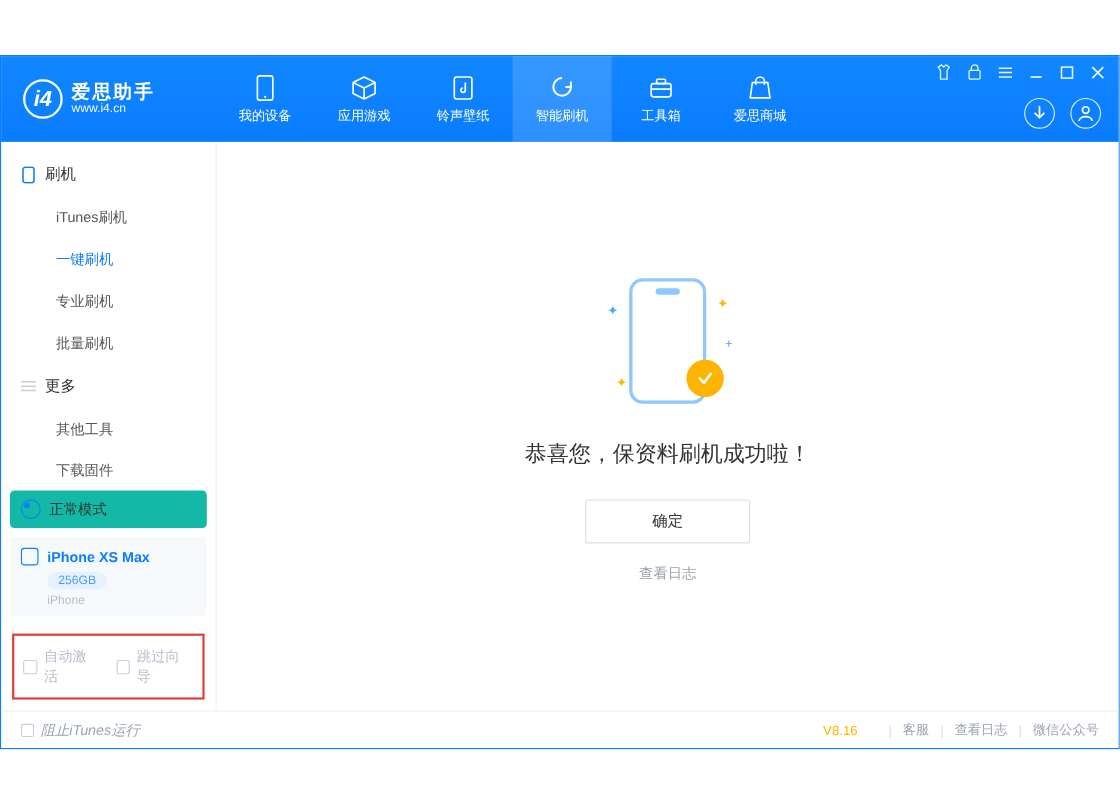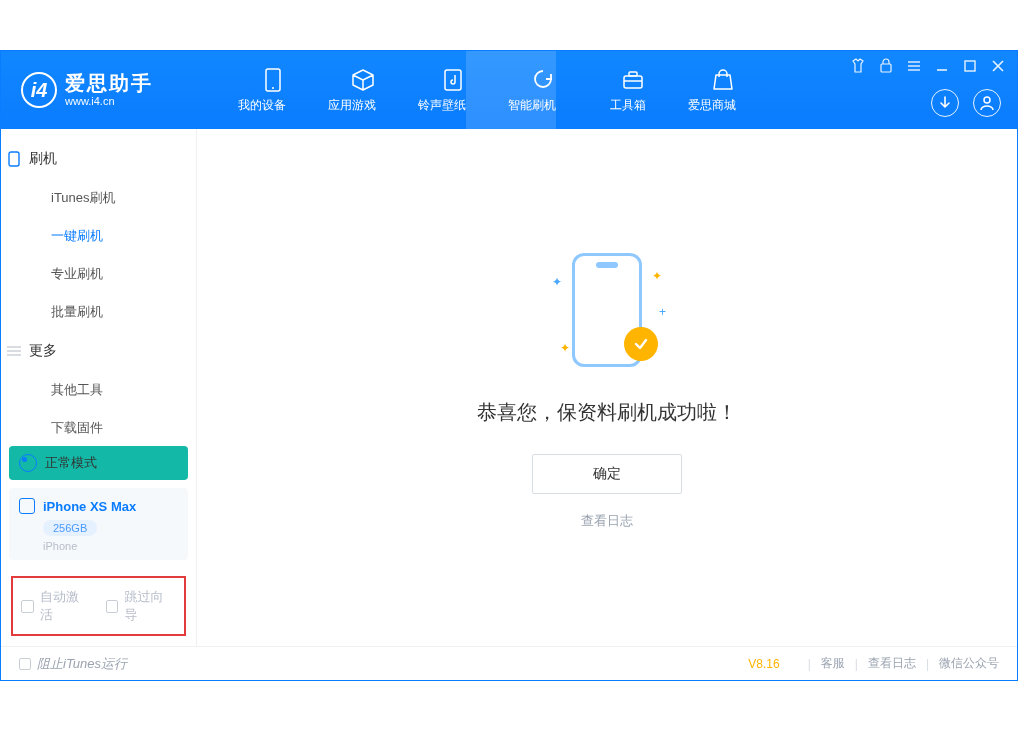--- a/index.html
+++ b/index.html
@@ -2,35 +2,35 @@
 <html><head>
 <meta charset="utf-8">
 <style>
 * { margin:0; padding:0; box-sizing:border-box; font-family:"Microsoft YaHei","PingFang SC",Arial,sans-serif; }
 body { background:#fff; display:flex; align-items:center; justify-content:center; min-height:100vh; }
 .window { width:1018px; height:631px; border:1px solid #0a7cff; background:#fff; display:flex; flex-direction:column; position:relative; }
 .titlebar { height:78px; background:linear-gradient(180deg,#1187ff 0%,#0a7cff 100%); display:flex; align-items:center; color:#fff; position:relative; }
 .logo-area { display:flex; align-items:center; padding:0 16px 0 20px; min-width:195px; }
 .logo-badge { width:36px; height:36px; border-radius:50%; border:2px solid #fff; display:flex; align-items:center; justify-content:center; font-weight:bold; font-size:20px; font-style:italic; margin-right:8px; }
 .logo-text { display:flex; flex-direction:column; line-height:1.15; }
-.logo-text .cn { font-size:20px; font-weight:600; letter-spacing:2px; }
+.logo-text .cn { font-size:17px; font-weight:600; letter-spacing:2px; }
 .logo-text .en { font-size:11px; opacity:.95; }
 .nav-tabs { display:flex; height:100%; }
-.nav-tab { width:90px; display:flex; flex-direction:column; align-items:flex-end; justify-content:center; cursor:pointer; gap:4px; }
+.nav-tab { width:90px; display:flex; flex-direction:column; align-items:center; justify-content:center; cursor:pointer; gap:4px; }
 .nav-tab.active { background:rgba(255,255,255,.15); }
 .nav-tab .ic { width:26px; height:26px; display:flex; align-items:center; justify-content:center; }
 .nav-tab .lb { font-size:12px; }
 .titlebar-right { position:absolute; right:10px; top:6px; display:flex; gap:10px; align-items:center; }
 .titlebar-right .tb-btn { width:18px; height:18px; display:flex; align-items:center; justify-content:center; cursor:pointer; opacity:.9; }
 .titlebar-actions { position:absolute; right:16px; bottom:12px; display:flex; gap:14px; align-items:center; }
 .circle-btn { width:28px; height:28px; border:1.5px solid rgba(255,255,255,.9); border-radius:50%; display:flex; align-items:center; justify-content:center; cursor:pointer; }
 .body { flex:1; display:flex; min-height:0; }
 .sidebar { width:196px; border-right:1px solid #eef0f2; display:flex; flex-direction:column; }
 .side-scroll { flex:1; overflow:auto; padding-top:10px; }
-.side-h { display:flex; align-items:center; height:40px; padding-left:6px; color:#333; font-size:14px; gap:8px; }
+.side-h { display:flex; align-items:center; height:40px; padding-left:18px; color:#333; font-size:14px; gap:8px; }
 .side-h .h-icon { width:14px; height:14px; display:flex; align-items:center; justify-content:center; color:#0a7cff; }
 .side-h.more .h-icon{ color:#bbb;}
 .side-item { height:38px; display:flex; align-items:center; padding-left:50px; font-size:13px; color:#555; cursor:pointer; }
 .side-item.active { color:#0a7cff; }
 .side-device { background:#14b8a6; margin:4px 8px 8px 8px; border-radius:4px; padding:8px 10px; font-size:13px; color:#333; display:flex; align-items:center; gap:8px;}
 .side-device.mode .ic { width:18px;height:18px;border:1.5px solid #0a7cff;border-radius:50%;position:relative;}
 .side-device.mode .ic::after{content:"";position:absolute;width:5px;height:5px;background:#0a7cff;border-radius:50%;top:2px;left:2px;}
 .side-phone { background:#f6f9fc; margin:0 8px 8px 8px; border-radius:4px; padding:10px 10px 8px 10px;}
 .side-phone .row1{display:flex;align-items:center;gap:8px;color:#0a7cff;font-size:13px;font-weight:600;}
 .side-phone .row1 .pic{width:16px;height:16px;border:1.5px solid #0a7cff;border-radius:3px;}

